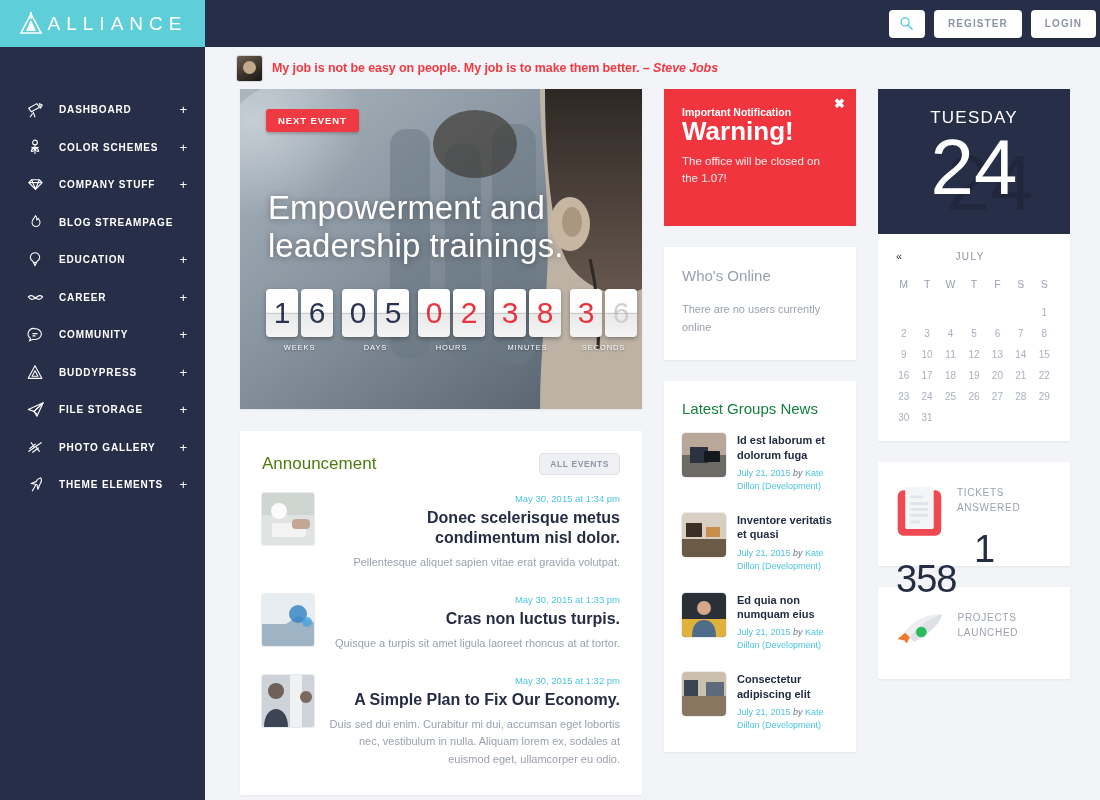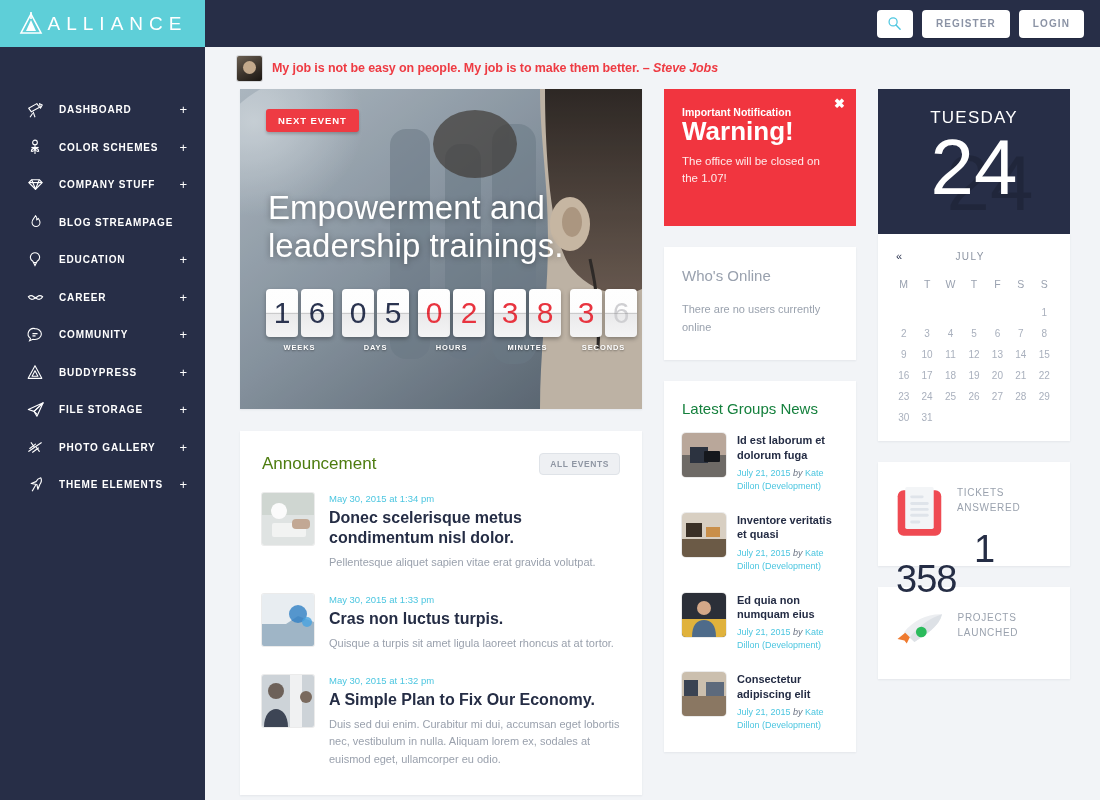--- a/index.html
+++ b/index.html
@@ -20,21 +20,21 @@
     width: 205px; height: 47px; background: #5ecfd8;
     display: flex; align-items: center; justify-content: center;
   }
   .logo-mark { width: 26px; height: 26px; margin-right: 4px; }
   .logo-text {
     color: #ffffff; font-size: 19px; letter-spacing: 6px;
     font-weight: 400; line-height: 1;
   }
   .topbar-right {
     margin-left: auto; display: flex; align-items: center; gap: 9px;
-    padding-right: 16px;
+    padding-right: 4px;
   }
   .tb-btn {
     background: #ffffff; border-radius: 4px; height: 28px;
     display: flex; align-items: center; justify-content: center;
     color: #8b93a5; font-size: 10px; letter-spacing: 1.1px;
     font-weight: 600; cursor: pointer; padding: 0 14px;
     box-shadow: 0 1px 0 rgba(0,0,0,.12);
   }
   .tb-search { width: 36px; padding: 0; }
   .tb-search svg { display: block; }
@@ -121,34 +121,34 @@
     display: flex; align-items: center; justify-content: center;
     font-size: 30px; color: #2b3450; font-weight: 400; position: relative;
   }
   .cdigit::after {
     content:""; position:absolute; left:0; right:0; top:50%; height:1px;
     background: rgba(0,0,0,.13);
   }
   .cdigit.red { color: #e8343f; }
   .cdigit.dim { color: #cfcfd2; }
   .clabel {
-    margin-top: 6px; color: #fff; font-size: 7.5px; font-weight: 700;
+    margin-top: 6px; color: #fff; font-size: 7.5px; font-weight: 400;
     letter-spacing: .9px; text-shadow: 0 1px 2px rgba(0,0,0,.4);
   }
 
   
   .ann { width: 402px; margin-top: 22px; padding: 22px 22px 26px 22px; }
   .ann-head { display: flex; align-items: center; margin-bottom: 18px; }
   .ann-title { color: #4d7c0f; font-size: 17px; font-weight: 400; }
   .all-events {
     margin-left: auto; background: #eef0f3; border: 1px solid #dfe3e8;
     border-radius: 4px; padding: 5px 10px; color: #8f96a3;
     font-size: 8.5px; font-weight: 700; letter-spacing: .6px; cursor: pointer;
   }
-  .post { display: flex; gap: 15px; margin-bottom: 22px; }
+  .post { display: flex; gap: 15px; margin-bottom: 22px; text-align: right; }
   .post:last-child { margin-bottom: 0; }
   .post-thumb {
     width: 52px; height: 52px; flex: 0 0 52px; border-radius: 2px;
     box-shadow: 0 0 0 1px rgba(0,0,0,.08); overflow: hidden;
   }
   .post-body { flex: 1; }
   .post-date { color: #4cc6e0; font-size: 9.5px; margin-bottom: 4px; }
   .post-title {
     color: #252d45; font-size: 16px; font-weight: 700; line-height: 1.25;
     margin-bottom: 6px;

